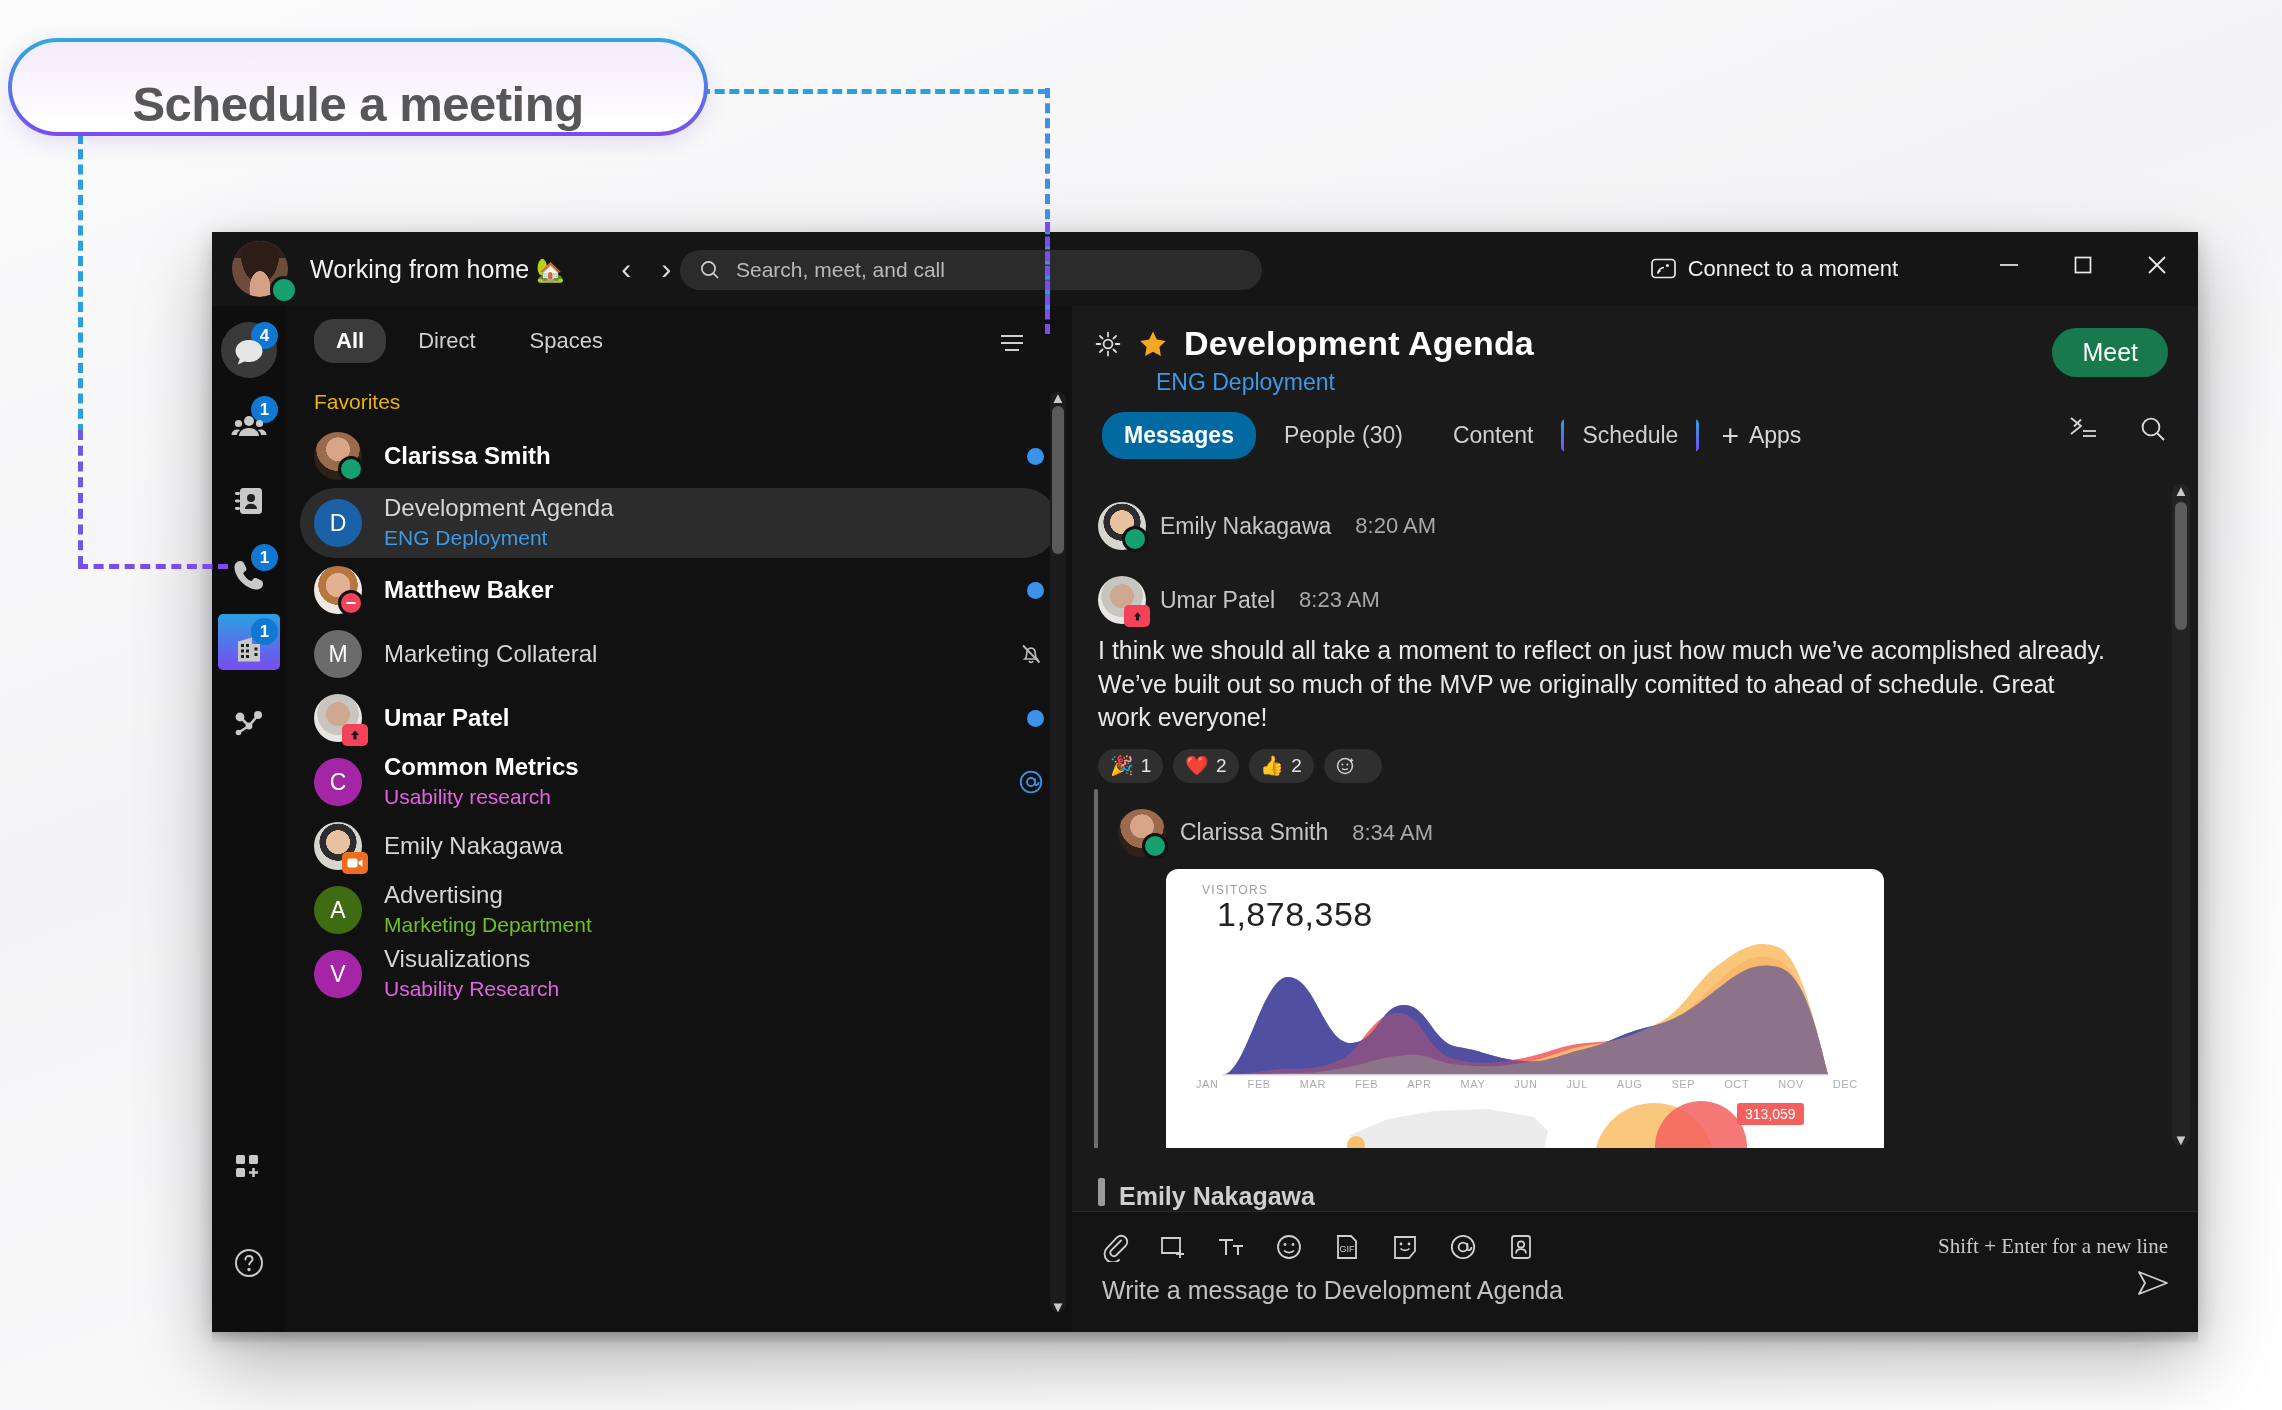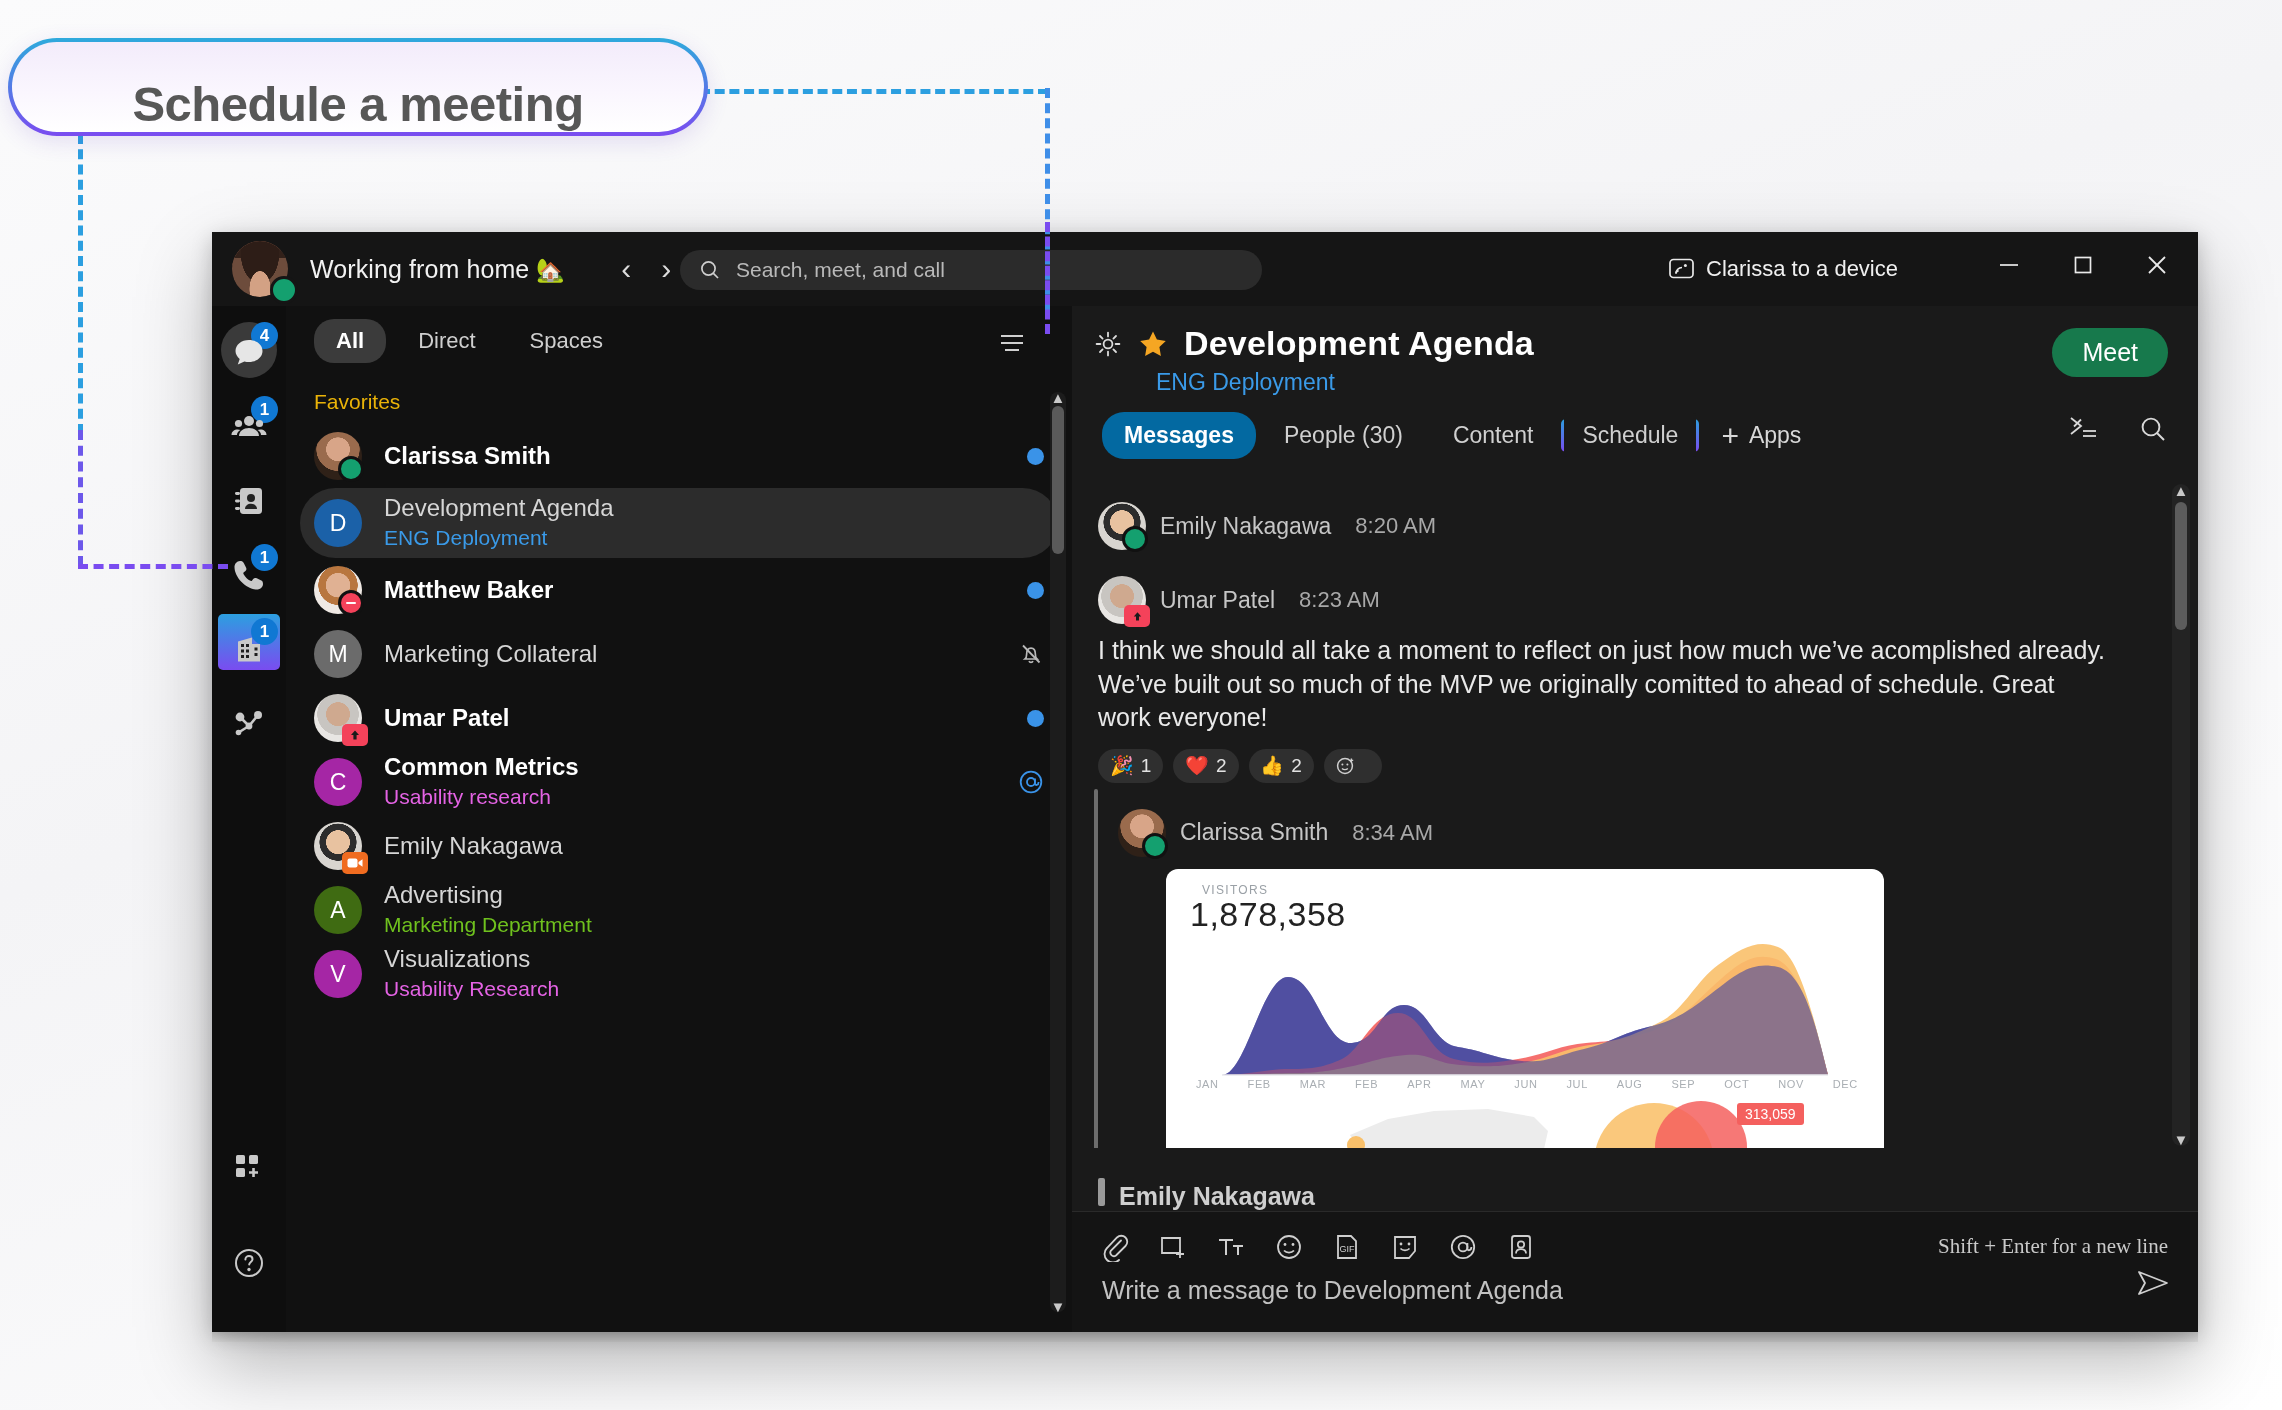--- a/index.html
+++ b/index.html
@@ -147,21 +147,21 @@
   .m-time{color:#a8a8a8;font-size:22px;margin-left:10px;}
   .m-body{color:#e9e9e9;font-size:25px;line-height:1.34;margin:10px 0 0 0;max-width:1010px;}
   .reacts{display:flex;gap:10px;margin-top:14px;}
   .react{height:34px;min-width:34px;border-radius:17px;background:#2f2f2f;display:flex;align-items:center;
     gap:7px;padding:0 12px;color:#e2e2e2;font-size:19px;cursor:pointer;}
   .threadline{position:absolute;left:22px;top:6px;width:4px;bottom:0;background:#6d6d6d;border-radius:2px;}
 
   
   .card{width:718px;height:297px;background:#ffffff;border-radius:12px;margin:12px 0 0 48px;position:relative;overflow:hidden;}
   .c-kicker{position:absolute;left:36px;top:14px;color:#9aa0a6;font-size:12px;letter-spacing:1.3px;}
-  .c-big{position:absolute;left:24px;top:26px;color:#222;font-size:34px;letter-spacing:.5px;}
+  .c-big{position:absolute;left:51px;top:26px;color:#222;font-size:34px;letter-spacing:.5px;}
   .c-months{position:absolute;left:30px;top:209px;width:662px;display:flex;justify-content:space-between;}
   .c-months span{color:#a9aeb3;font-size:11px;letter-spacing:.6px;}
   .c-tag{position:absolute;color:#fff;font-size:14px;border-radius:3px;padding:3px 8px;}
 
   
   .composer{position:absolute;left:0;bottom:0;width:1126px;height:120px;background:#141414;
     border-top:1px solid #2a2a2a;}
   .c-tools{display:flex;align-items:center;gap:28px;padding:20px 0 0 28px;}
   .c-hint{position:absolute;right:30px;top:22px;color:#c9c9c9;font-size:21px;font-family:Liberation Serif, serif;}
   .c-input{position:absolute;left:30px;top:64px;color:#c2c2c2;font-size:25px;cursor:text;}
@@ -221,21 +221,21 @@
         <span class="sph">Search, meet, and call</span>
       </div>
 
       <div class="connect">
         <svg width="25" height="22" viewBox="0 0 25 22">
           <rect x="1" y="1.5" width="23" height="18" rx="3.5" fill="none" stroke="#e8e8e8" stroke-width="1.7"></rect>
           <path d="M7 15.5a6 6 0 0 1 6-6" fill="none" stroke="#e8e8e8" stroke-width="1.7"></path>
           <path d="M7 15.5a2.6 2.6 0 0 1 2.6-2.6" fill="none" stroke="#e8e8e8" stroke-width="1.7"></path>
           <circle cx="16.4" cy="7.4" r="1.5" fill="#e8e8e8"></circle>
         </svg>
-        <span>Clarissa to a device</span>
+        <span>Connect to a moment</span>
       </div>
 
       <div class="wctrls">
         <span class="wctrl">
           <svg width="26" height="26" viewBox="0 0 26 26">
               <line x1="4" y1="13" x2="22" y2="13" stroke="#eaeaea" stroke-width="1.7"></line>
             </svg>
         </span>
         <span class="wctrl">
           <svg width="26" height="26" viewBox="0 0 26 26">

